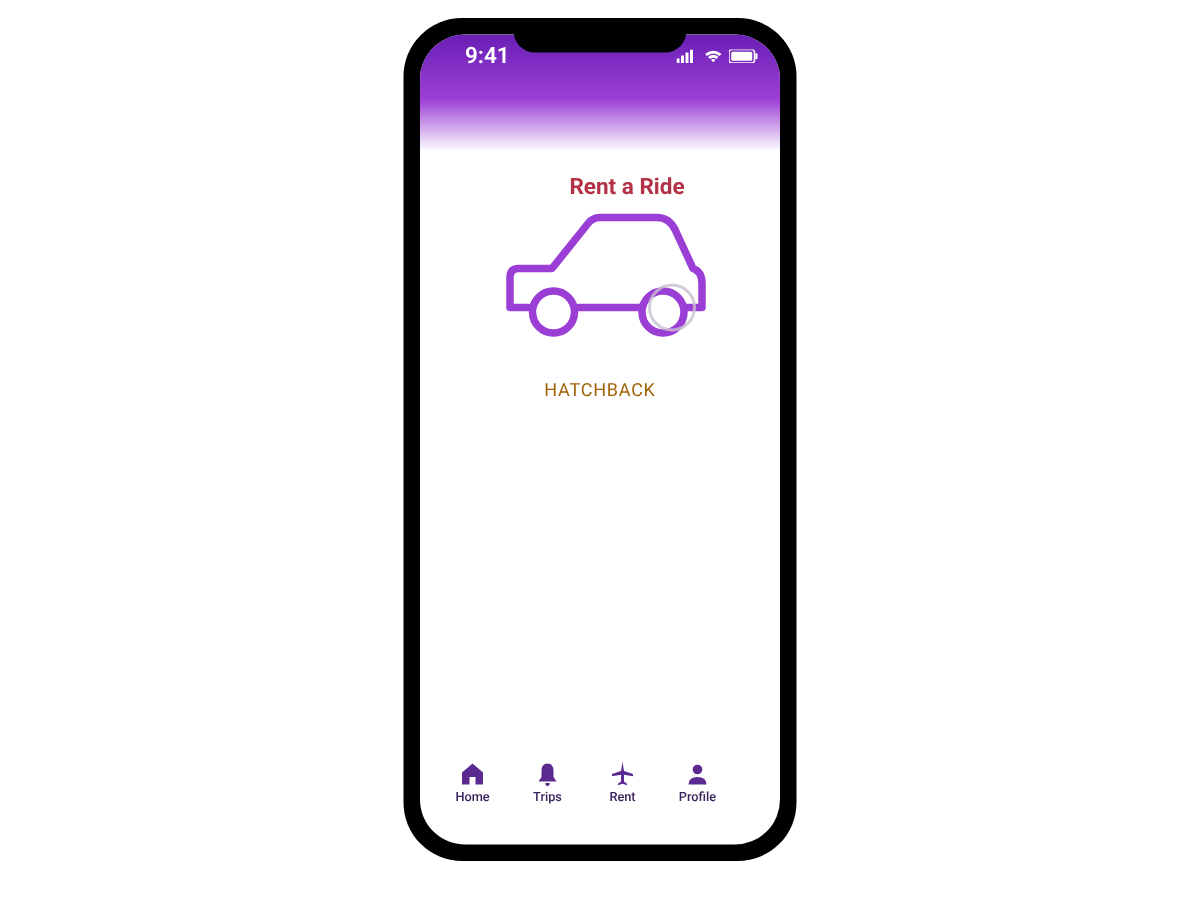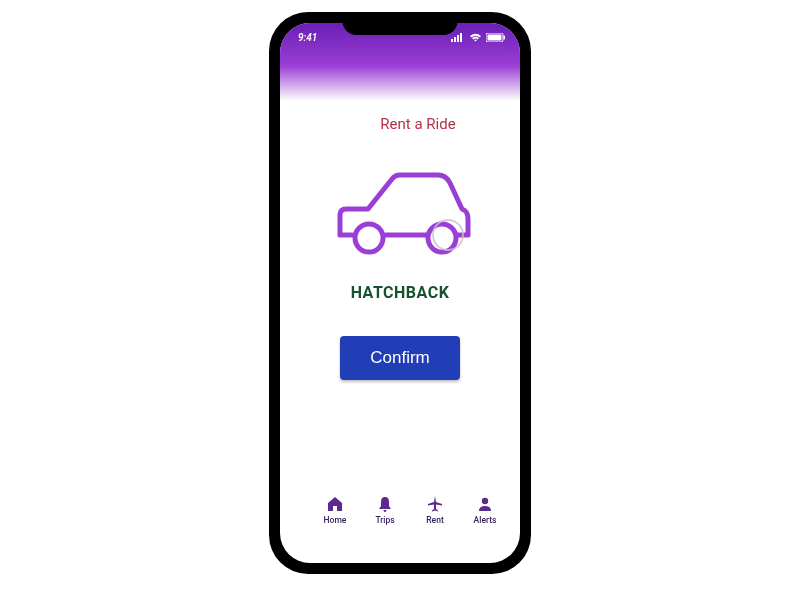--- a/index.html
+++ b/index.html
@@ -51,30 +51,29 @@
   
   .header {
     height: 78px;
     background: linear-gradient(180deg, #6a1fb5 0%, #9b3ed6 55%, #ffffff 100%);
     position: relative;
     flex-shrink: 0;
   }
   .status-bar {
     position: absolute;
     top: 6px;
-    left: 0;
+    left: 12px;
     right: 0;
     height: 16px;
     color: #fff;
-    font-size: 10px;
+    font-size: 15px;
     font-weight: 600;
     display: flex;
     align-items: center;
     z-index: 5;
-    font-style: italic;
   }
   .status-time {
     position: absolute;
     left: 18px;
   }
   .status-icons {
     position: absolute;
     right: 14px;
     display: flex;
     gap: 4px;
@@ -87,67 +86,66 @@
     flex: 1;
     display: flex;
     flex-direction: column;
     align-items: center;
     padding: 0 10px;
     position: relative;
   }
   .title {
     color: #b33246;
     font-size: 15px;
-    font-weight: 400;
+    font-weight: 700;
     margin-top: 14px;
-    margin-bottom: 30px;
     padding-left: 36px;
   }
   .car-wrap {
     position: relative;
     margin-bottom: 10px;
   }
   .touch-ripple {
     position: absolute;
     width: 28px;
     height: 28px;
     border: 2px solid #c9c0d0;
     border-radius: 50%;
     top: 56px;
     left: 112px;
     opacity: 0.8;
   }
   .car-label {
-    font-size: 16px;
-    font-weight: 700;
+    font-size: 12px;
+    font-weight: 400;
     letter-spacing: 0.5px;
-    color: #14532d;
+    color: #a16207;
     margin-top: 6px;
     margin-bottom: 34px;
   }
   .confirm-btn {
     background: #223eb7;
     color: #fff;
     border: none;
     font-size: 17px;
     font-weight: 500;
     padding: 12px 30px;
     border-radius: 4px;
     cursor: pointer;
     box-shadow: 0 2px 3px rgba(0,0,0,0.25);
   }
 
   
   .bottom-nav {
     height: 62px;
     display: flex;
-    justify-content: flex-end;
+    justify-content: flex-start;
     align-items: center;
     flex-shrink: 0;
-    padding: 0 10px 22px 10px;
+    padding: 0 10px 10px 10px;
   }
   .nav-item {
     display: flex;
     flex-direction: column;
     align-items: center;
     gap: 2px;
     color: #5b2a90;
     cursor: pointer;
     width: 50px;
   }
@@ -207,21 +205,20 @@
                    M 32 72 L 20 72
                    M 66 72 L 106 72" fill="none" stroke="#9b3ed6" stroke-width="5" stroke-linecap="round" stroke-linejoin="round"></path>
           <circle cx="49" cy="75" r="14" fill="none" stroke="#9b3ed6" stroke-width="5"></circle>
           <circle cx="122" cy="75" r="14" fill="none" stroke="#9b3ed6" stroke-width="5"></circle>
         </svg>
         <div class="touch-ripple"></div>
       </div>
 
       <div class="car-label">HATCHBACK</div>
 
-      <button class="confirm-btn">Confirm</button>
     </div>
 
     <div class="bottom-nav">
       <div class="nav-item">
         <svg width="18" height="18" viewBox="0 0 18 18">
             <path d="M9 2 L2 8 L2 16 L7 16 L7 11 L11 11 L11 16 L16 16 L16 8 Z" fill="#5b2a90"></path>
           </svg>
         <span class="nav-label">Home</span>
       </div>
       <div class="nav-item">
@@ -234,18 +231,18 @@
         <svg width="18" height="18" viewBox="0 0 18 18">
             <path d="M9 1 L10 7 L16 9 L16 10.5 L10 9.5 L10 14 L12 15.5 L12 16.5 L9 15.5 L6 16.5 L6 15.5 L8 14 L8 9.5 L2 10.5 L2 9 L8 7 Z" fill="#5b2a90"></path>
           </svg>
         <span class="nav-label">Rent</span>
       </div>
       <div class="nav-item">
         <svg width="18" height="18" viewBox="0 0 18 18">
             <circle cx="9" cy="6" r="3.2" fill="#5b2a90"></circle>
             <path d="M3 16 Q3 11 9 11 Q15 11 15 16 Z" fill="#5b2a90"></path>
           </svg>
-        <span class="nav-label">Alerts</span>
+        <span class="nav-label">Profile</span>
       </div>
     </div>
 
   </div>
 </div>
 
 </body></html>

